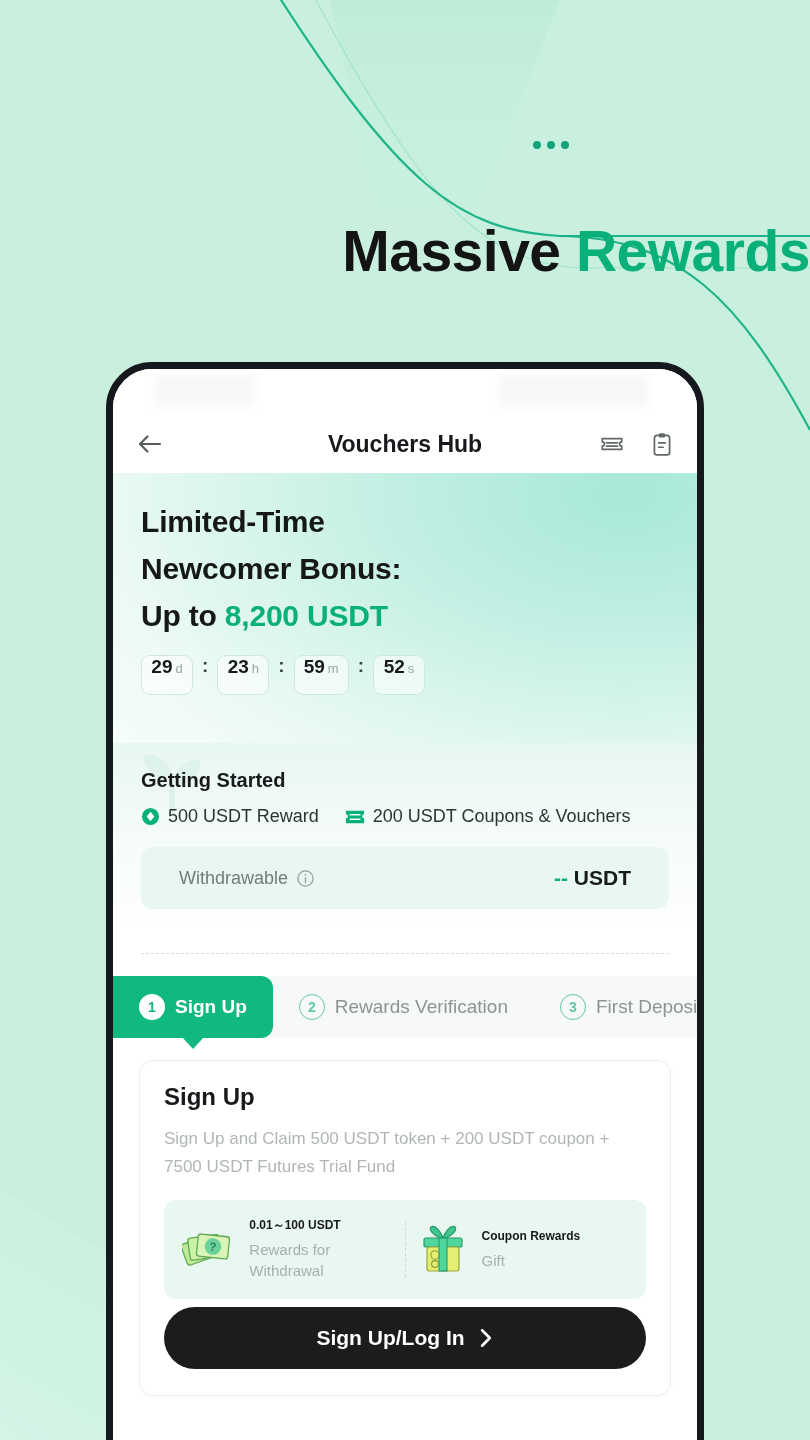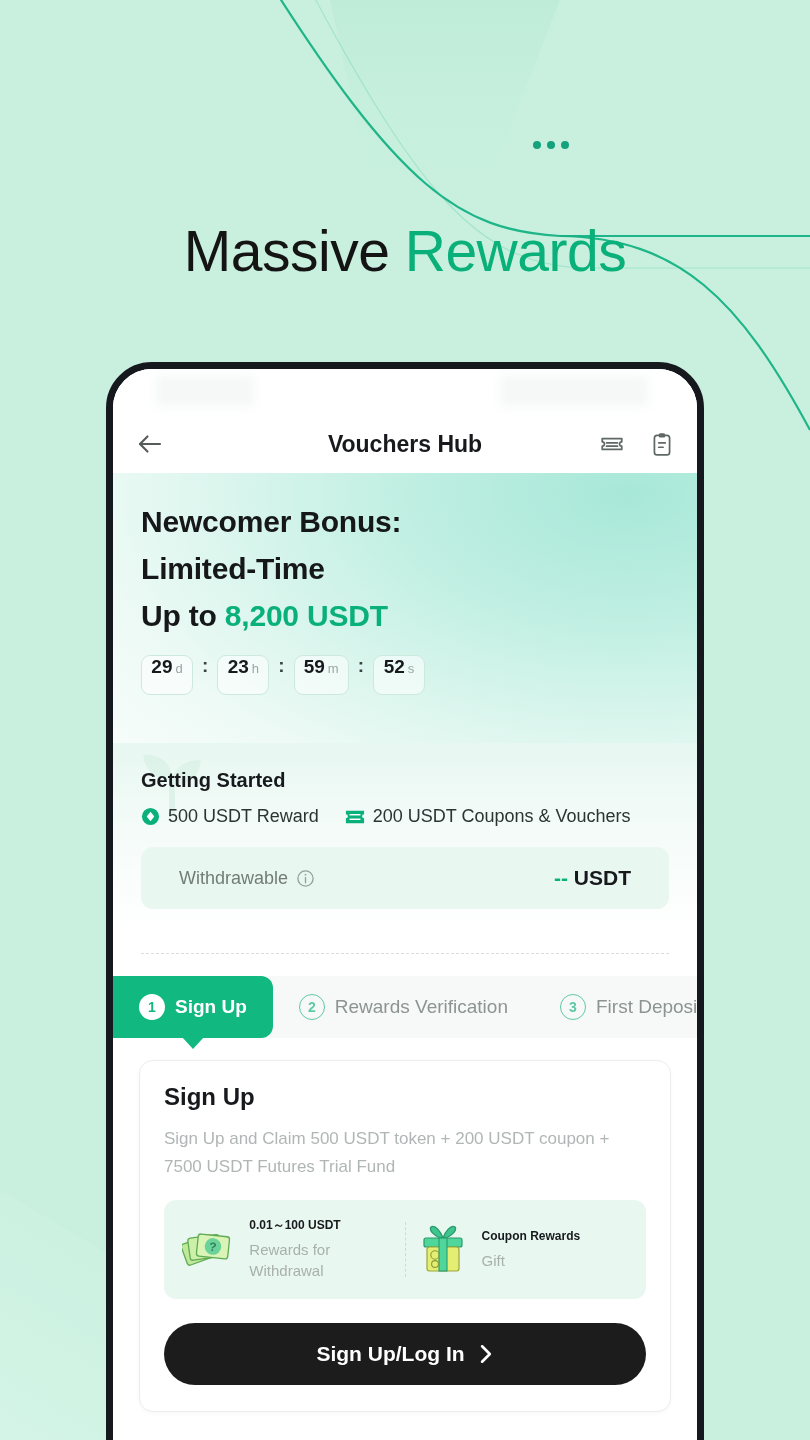--- a/index.html
+++ b/index.html
@@ -13,22 +13,22 @@
     position:relative;
     background:#c9f0df;
   }
 
   
   #bg-decor { position:absolute; inset:0; width:810px; height:1440px; }
 
   
   .headline {
     position:absolute; top:218px; left:0; width:810px;
-    text-align:center;
-    font-size:57px; font-weight:normal; letter-spacing:-0.5px;
+    text-align:right;
+    font-size:57px; font-weight:bold; letter-spacing:-0.5px;
     color:#141414; white-space:nowrap;
   }
   .headline .accent { color:#0ab07a; }
 
   
   .phone {
     position:absolute; left:106px; top:362px;
     width:598px; height:1100px;
     border:7px solid #15181c;
     border-top-left-radius:46px; border-top-right-radius:46px;
@@ -156,21 +156,21 @@
     margin-top:20px; background:#e9f7f1; border-radius:12px;
     display:flex; align-items:stretch; padding:18px 10px;
   }
   .tile { flex:1; display:flex; align-items:center; gap:10px; padding:0 8px; }
   .tile-txt { min-width:0; }
   .tile-title { font-size:12px; font-weight:bold; color:#17191c; line-height:1.25; }
   .tile-sub { margin-top:7px; font-size:15px; color:#a8b0ae; line-height:1.35; }
   .tile-divider { width:1px; border-left:1.5px dashed #c6ded5; margin:4px 0; }
 
   .cta {
-    margin-top:24px; height:62px; width:100%;
+    margin-top:8px; height:62px; width:100%;
     background:#1c1c1c; border:none; border-radius:32px;
     color:#fff; font-size:21px; font-weight:bold;
     font-family:"Liberation Sans", sans-serif;
     display:flex; align-items:center; justify-content:center; gap:14px;
     cursor:pointer;
   }
 </style>
 </head>
 <body>
 
@@ -225,22 +225,22 @@
         <svg class="hdr-icon" viewBox="0 0 24 24" fill="none" stroke="#606866" stroke-width="1.6" stroke-linejoin="round">
           <rect x="5" y="4" width="14" height="18" rx="2.5"></rect>
           <rect x="9" y="2" width="6" height="4" rx="1.4" fill="#606866" stroke="none"></rect>
           <line x1="9" y1="11" x2="15" y2="11" stroke-linecap="round"></line>
           <line x1="9" y1="15" x2="13" y2="15" stroke-linecap="round"></line>
         </svg>
       </div>
     </div>
 
     <div class="hero">
+      <div class="hero-line">Limited-Time</div>
       <div class="hero-line">Newcomer Bonus:</div>
-      <div class="hero-line">Limited-Time</div>
       <div class="hero-line">
         <span>Up to </span><span class="accent">8,200 USDT</span>
       </div>
 
       <div class="countdown">
         <div class="cd-chip">
           <span class="cd-val">29</span>
           <span class="cd-unit">d</span>
         </div>
         <span class="cd-sep">:</span>

